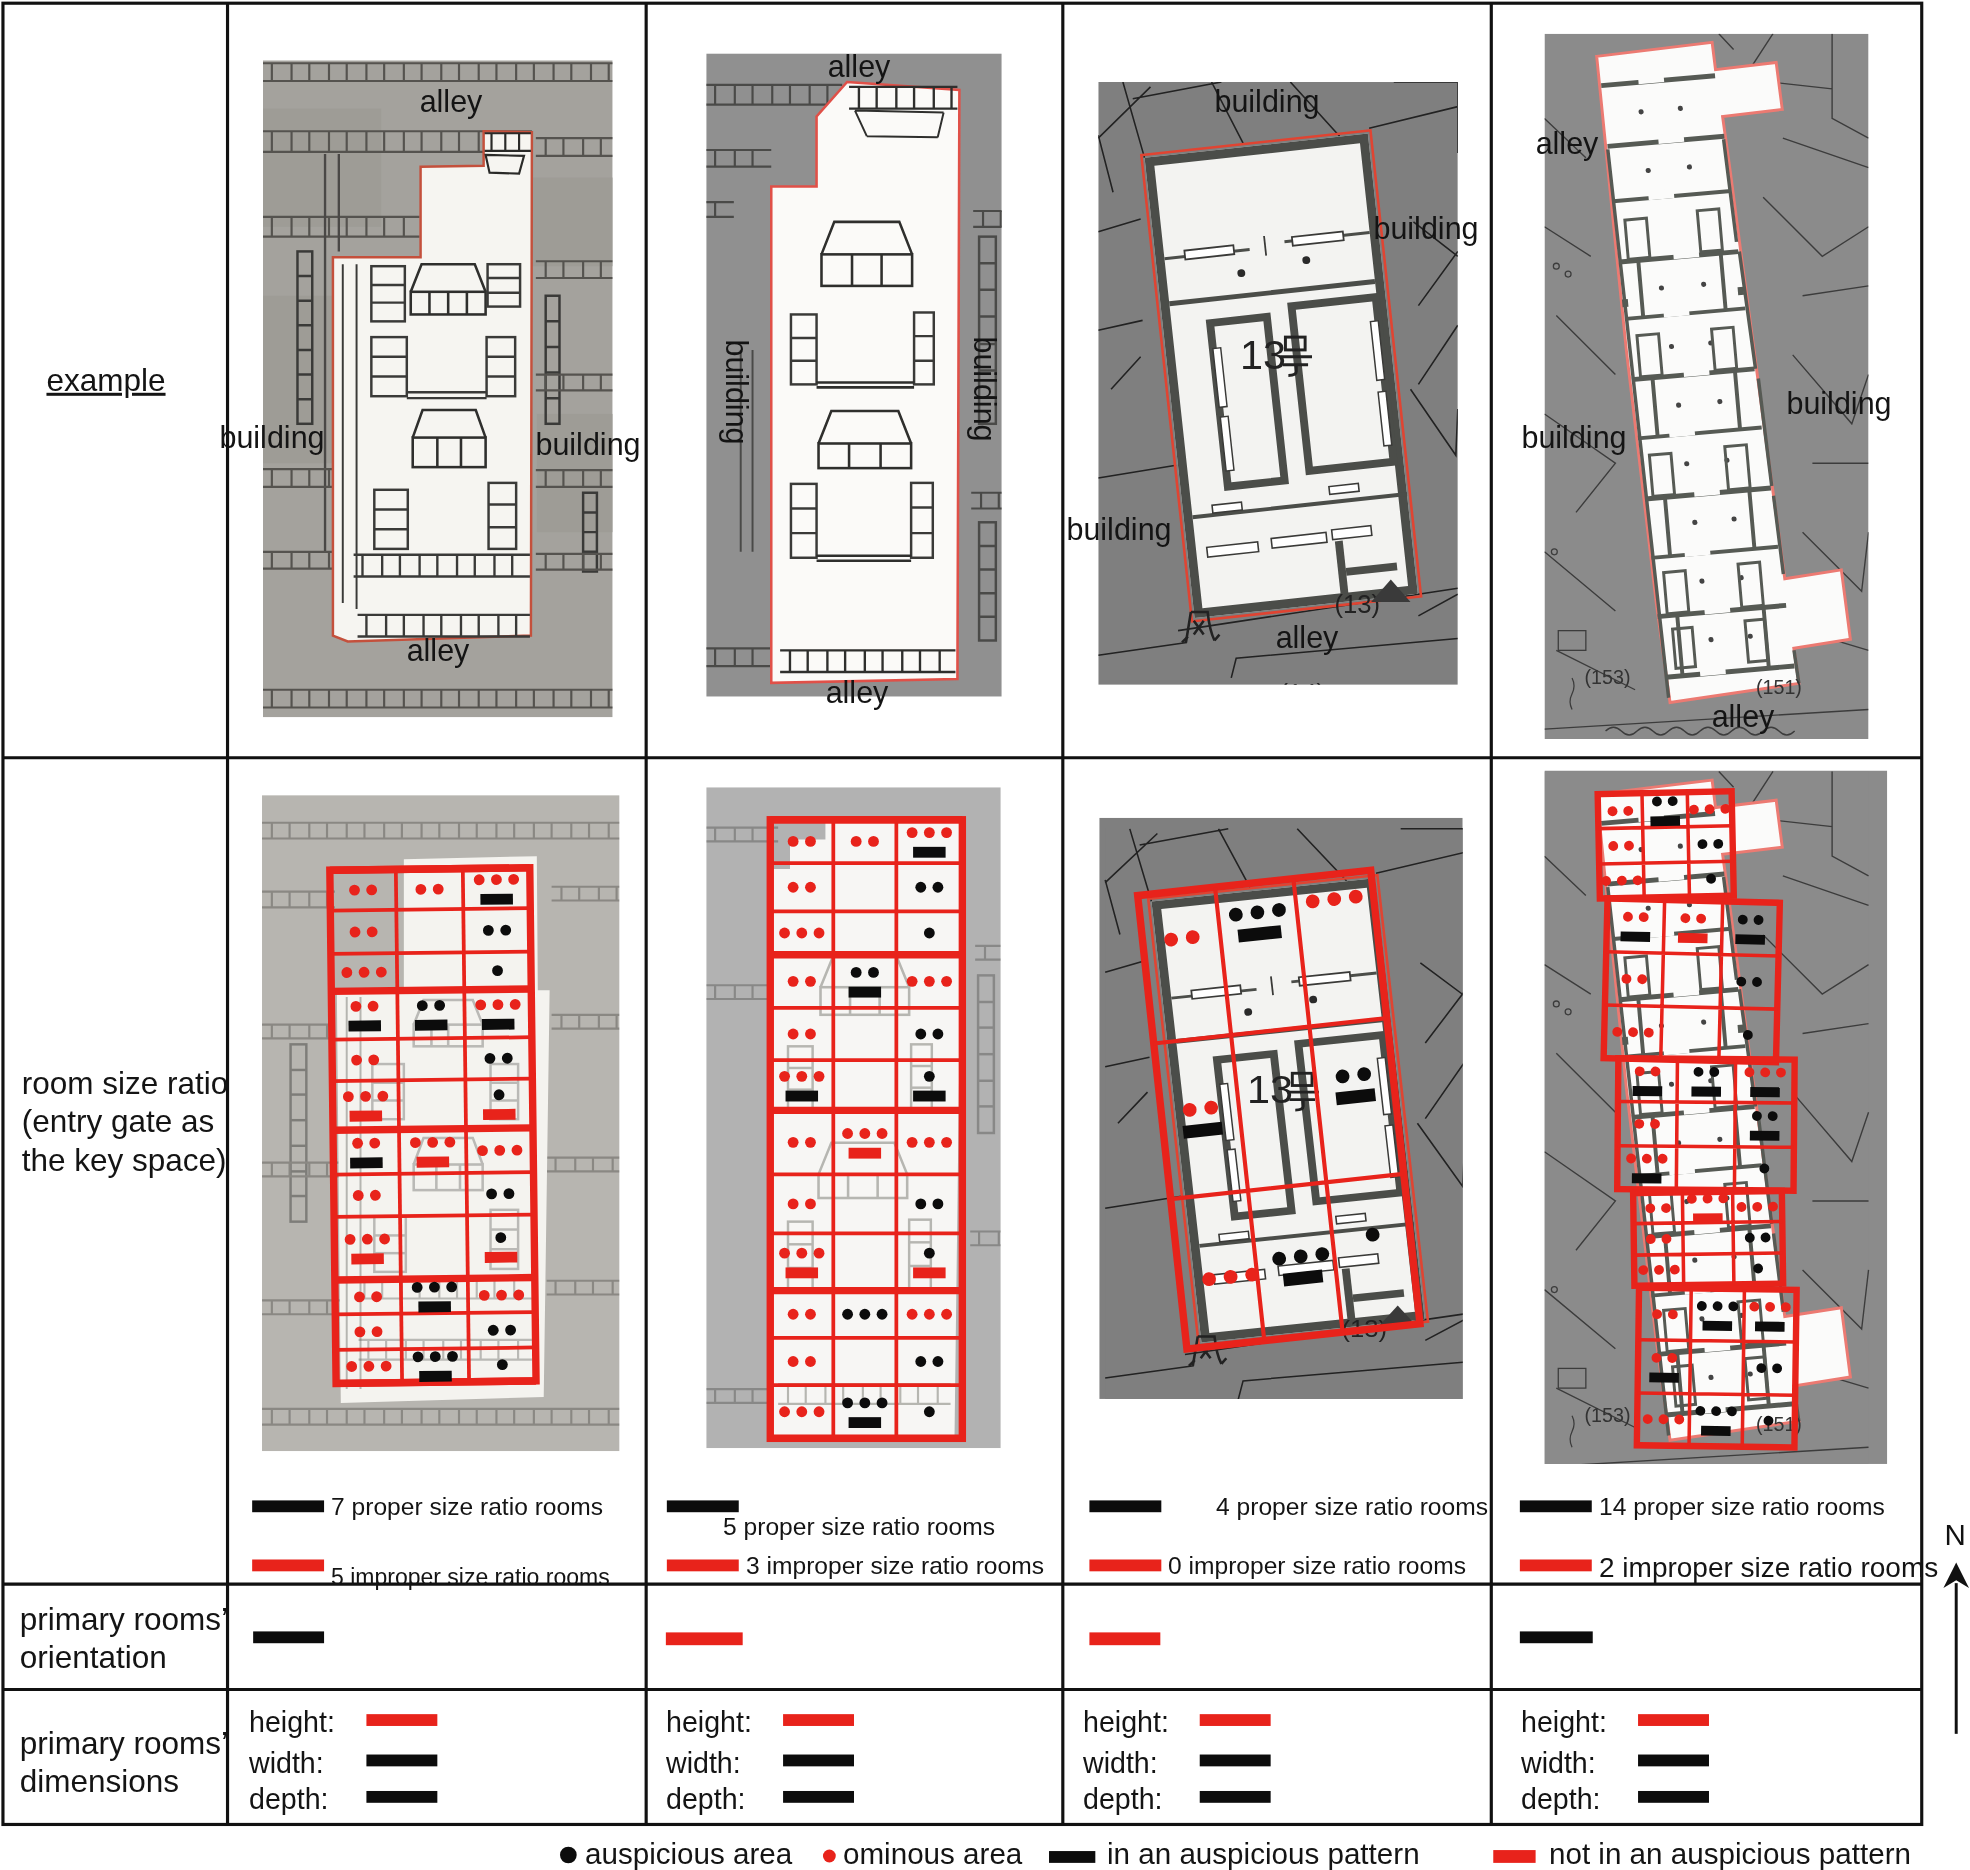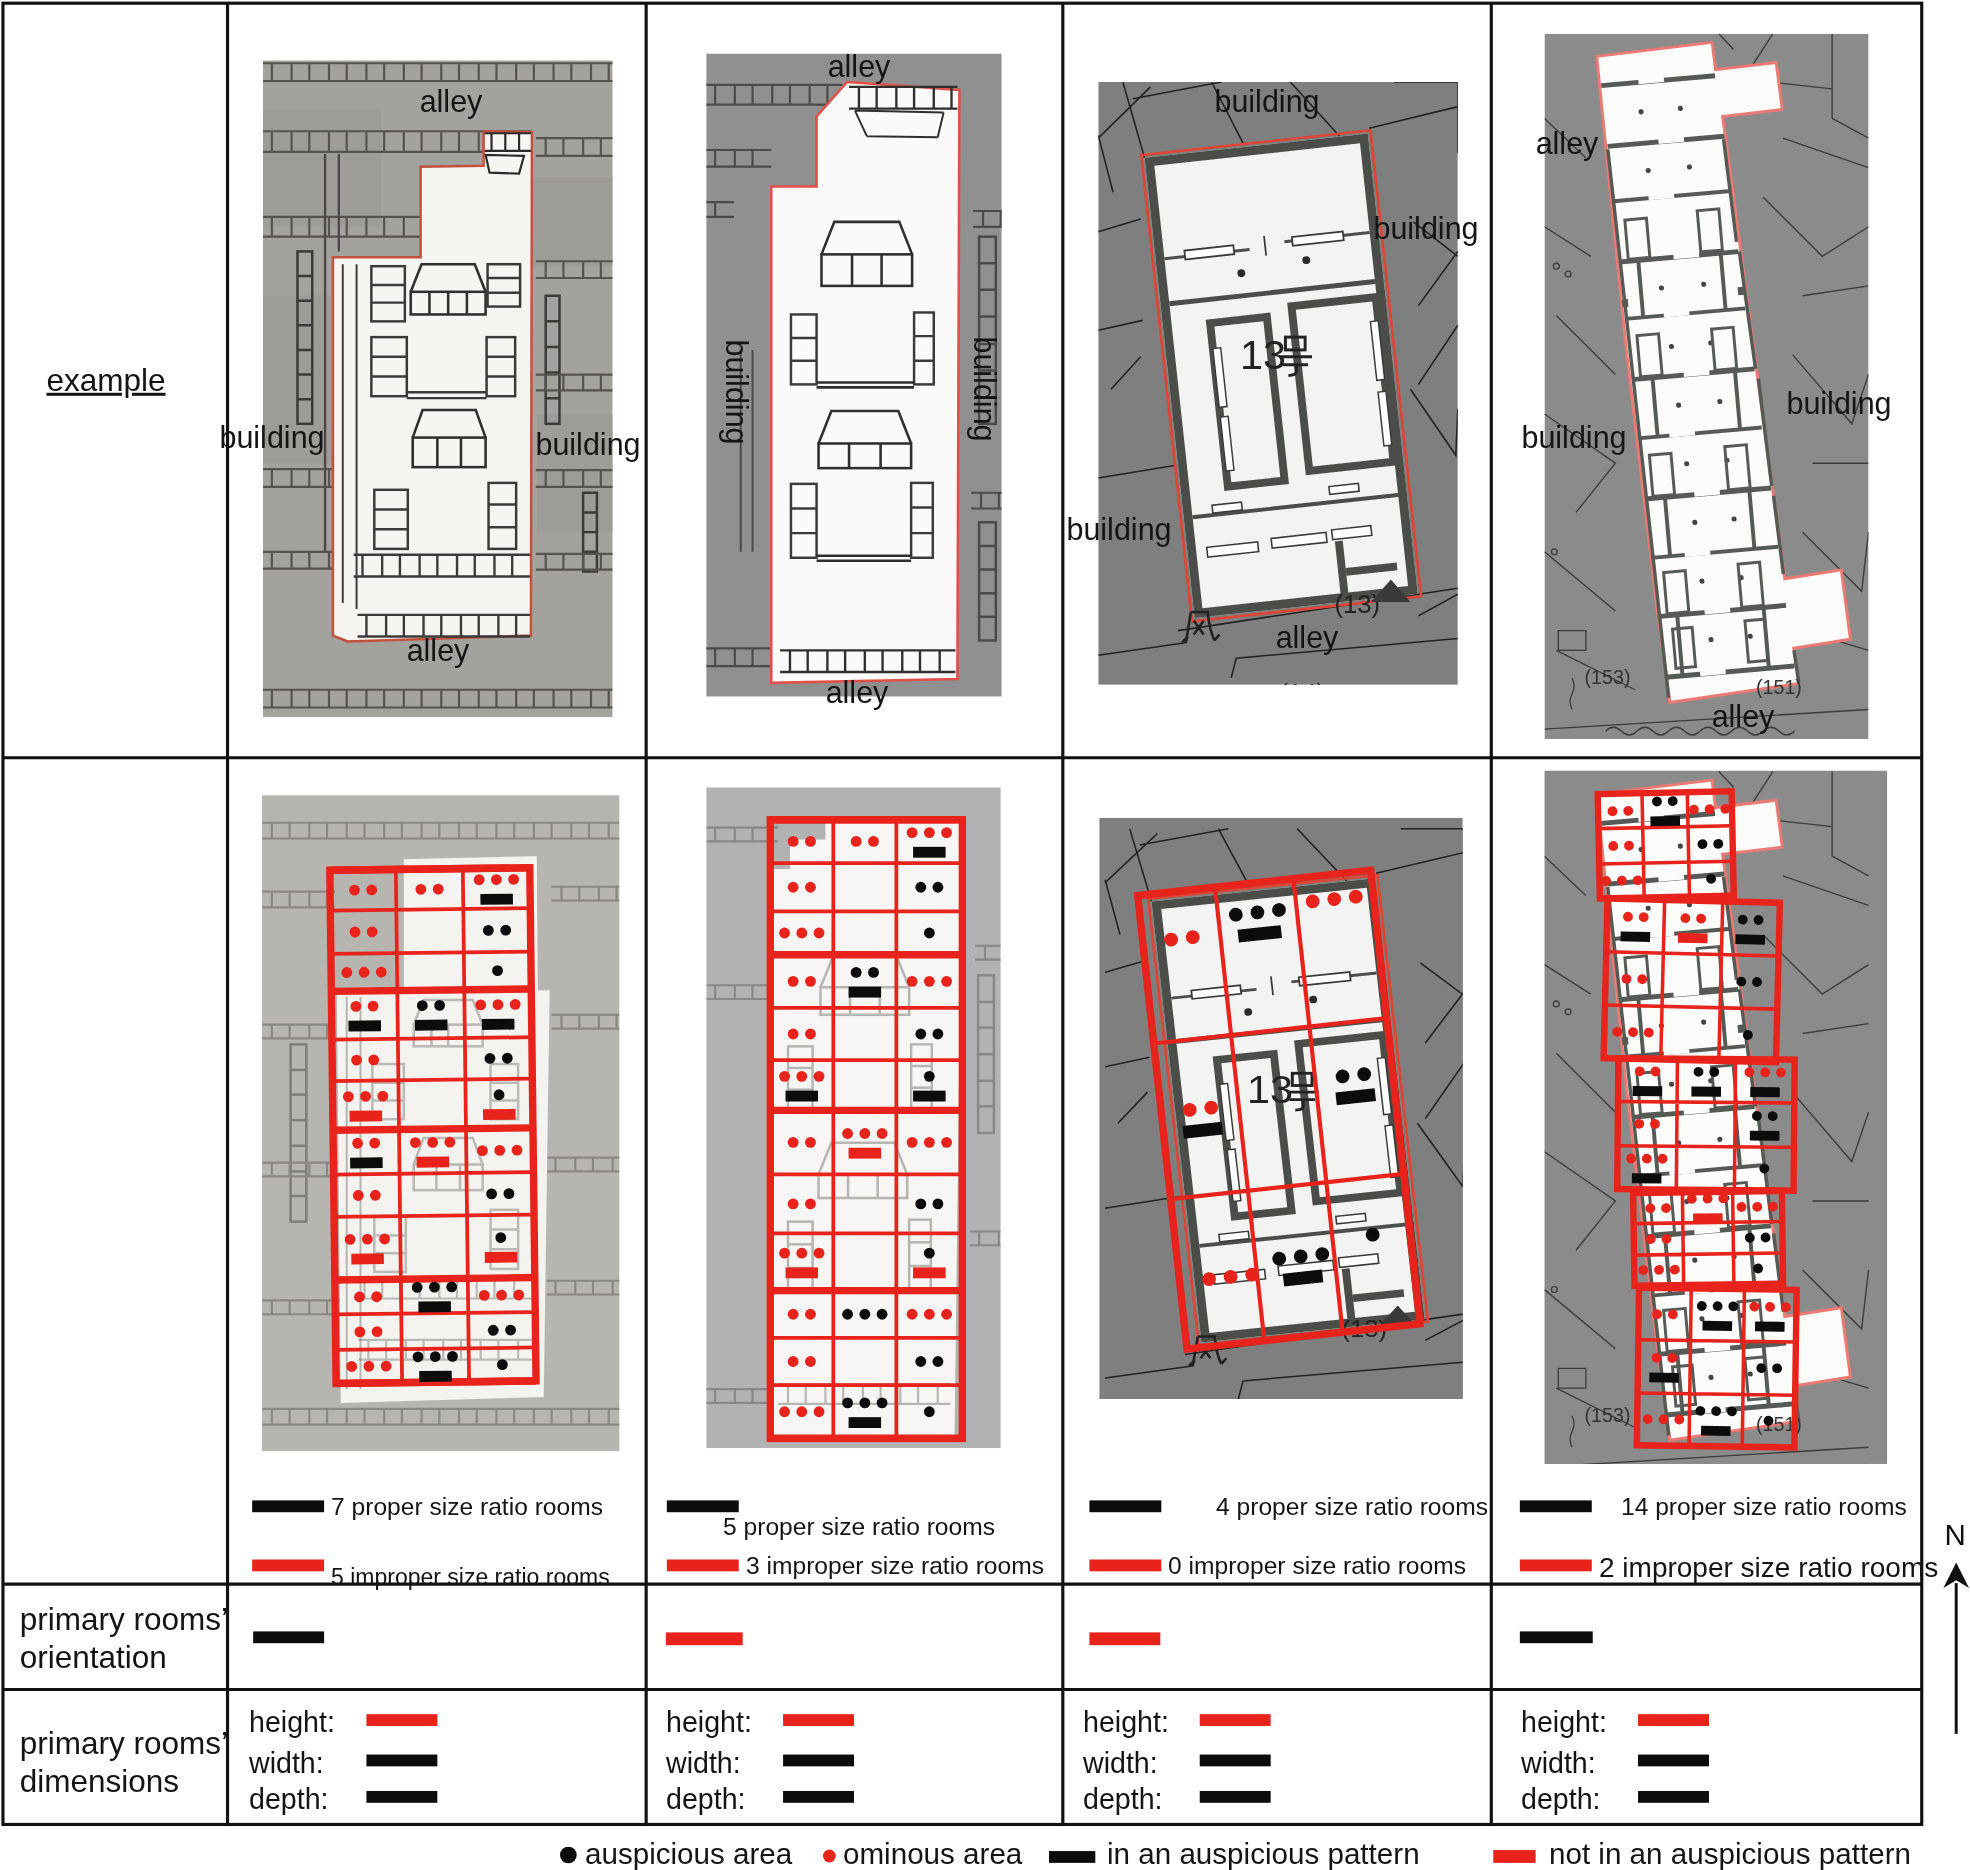--- a/index.html
+++ b/index.html
@@ -1488,26 +1488,29 @@
 <div class="lbl" style="left:331px;top:1551px;font-size:23px;margin-top:12px;">5 improper size ratio rooms</div>
 
 <div class="lbl" style="left:723px;top:1492px;font-size:24.6px;margin-top:20px;">5 proper size ratio rooms</div>
 
 <div class="lbl" style="left:746px;top:1551px;font-size:24.6px;">3 improper size ratio rooms</div>
 
 <div class="lbl" style="left:1216px;top:1492px;font-size:24.6px;">4 proper size ratio rooms</div>
 
 <div class="lbl" style="left:1168px;top:1551px;font-size:24.6px;text-align:center;">0 improper size ratio rooms</div>
 
-<div class="lbl" style="left:1599px;top:1492px;font-size:24.6px;margin-left:22px;">14 proper size ratio rooms</div>
+<div class="lbl" style="left:1599px;top:1492px;font-size:24.6px;">14 proper size ratio rooms</div>
 
 <div class="lbl" style="left:1599px;top:1551px;font-size:28px;">2 improper size ratio rooms</div>
 
 <div class="lbl c" style="left:106px;top:380px;font-size:31.5px;text-decoration:underline;">example</div>
 
+<div class="lbl" style="left:21.7px;top:1064px;font-size:31.5px;">room size ratio
+(entry gate as
+the key space)</div>
 
 <div class="lbl" style="left:19.7px;top:1600px;font-size:31.5px;">primary rooms’
 orientation</div>
 
 <div class="lbl" style="left:19.7px;top:1724px;font-size:31.5px;">primary rooms’
 dimensions</div>
 
 <div class="lbl c" style="left:451px;top:102px;font-size:30.5px;">alley</div>
 
 <div class="lbl c" style="left:272px;top:438px;font-size:30.5px;">building</div>

